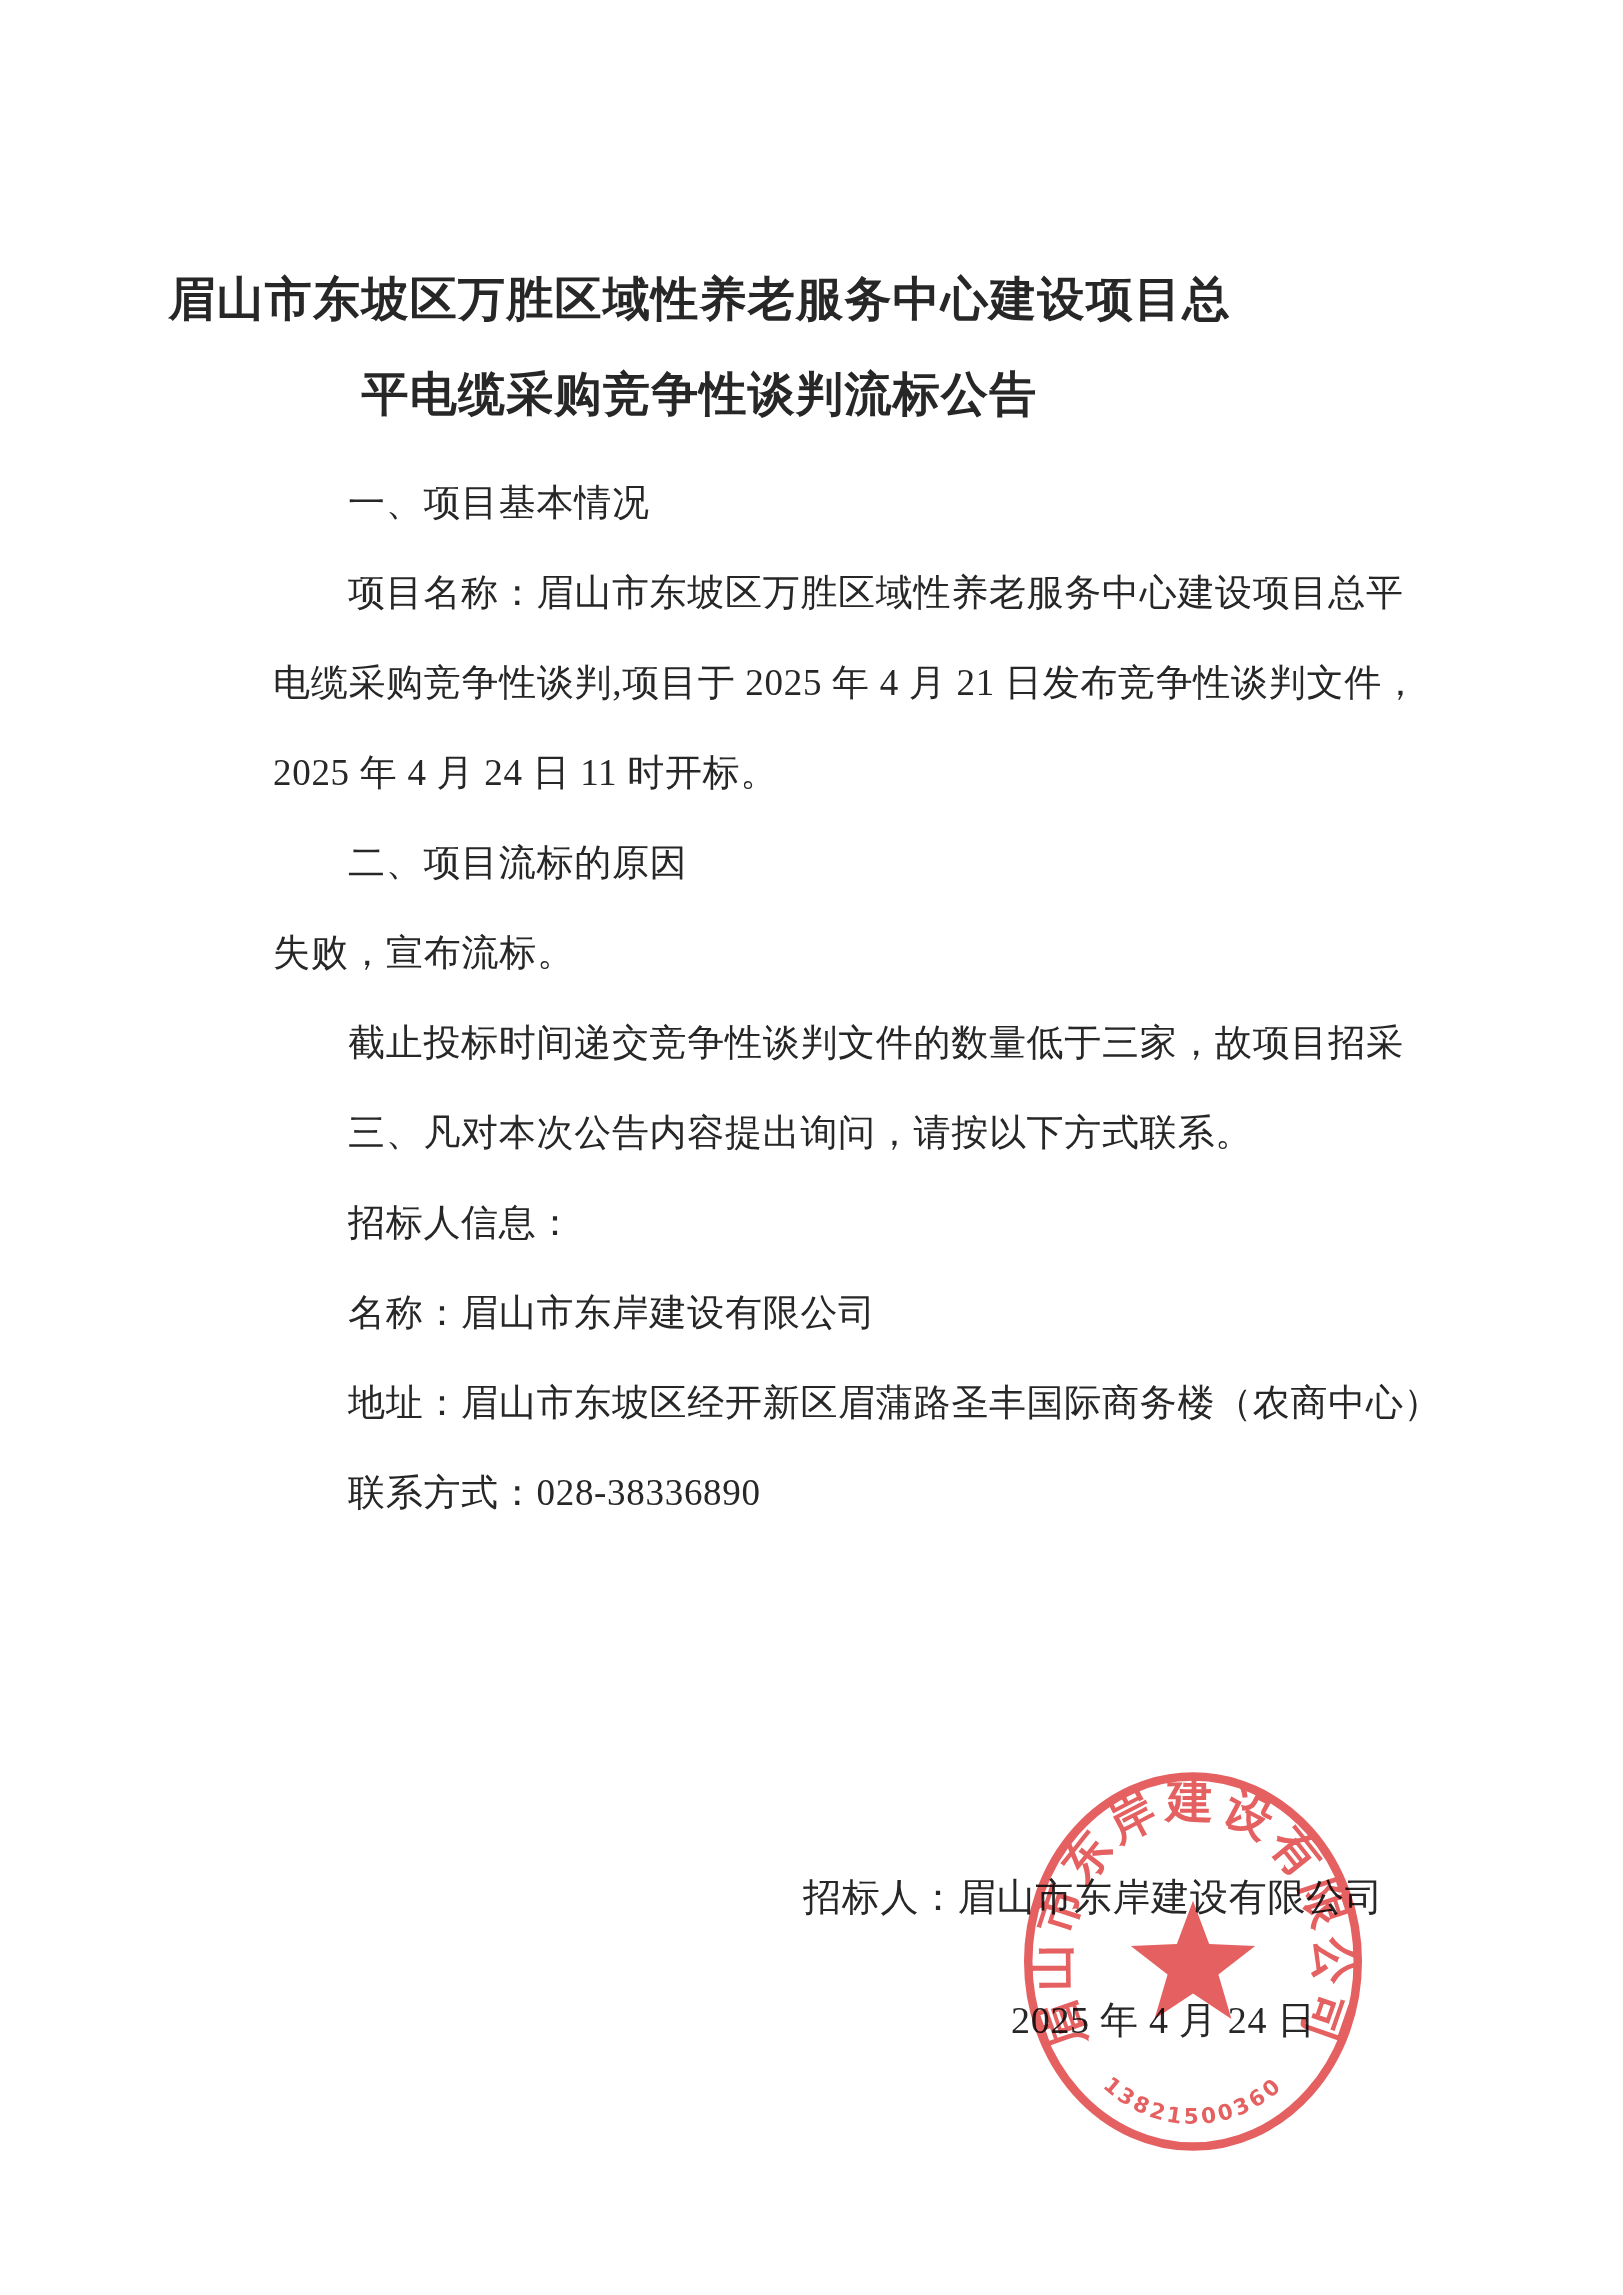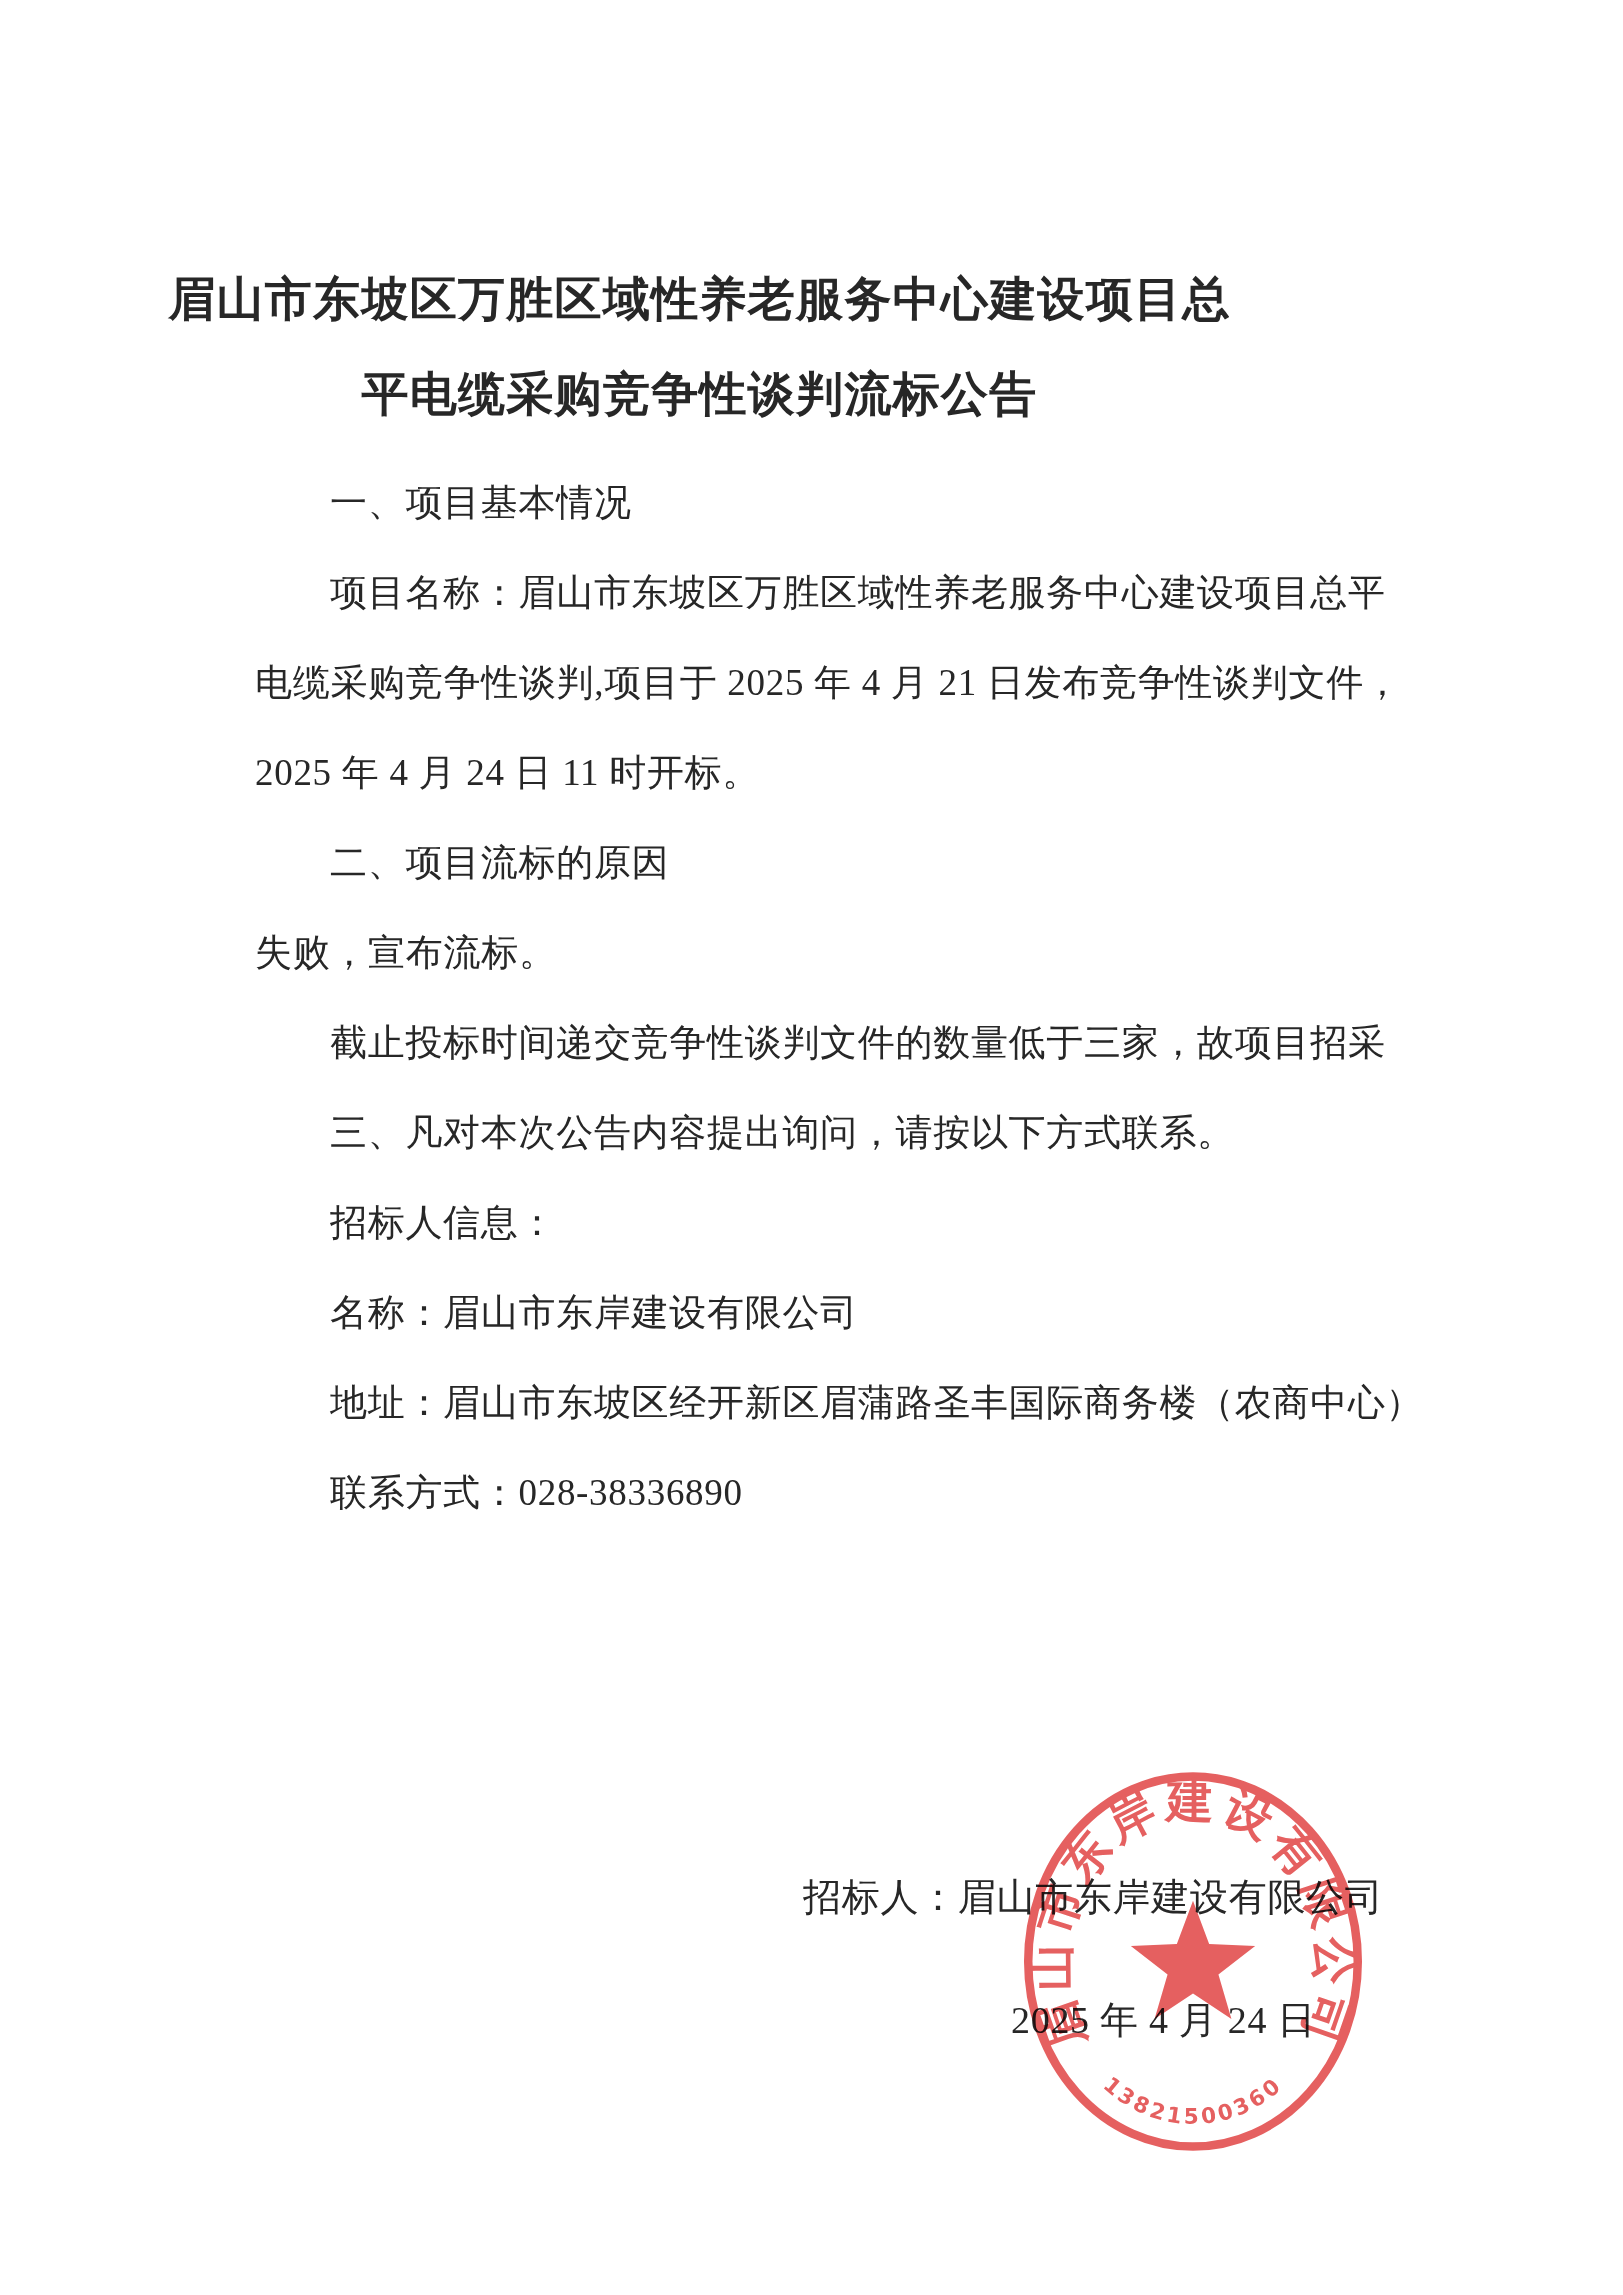--- a/index.html
+++ b/index.html
@@ -12,21 +12,21 @@
     overflow:hidden;
   }
   .title{
     position:absolute;top:252px;left:0;width:1399px;
     text-align:center;
     font-size:47px;font-weight:bold;
     line-height:95px;letter-spacing:1.3px;
     white-space:nowrap;
   }
   .body-block{
-    position:absolute;top:458px;left:255px;width:1151px;
+    position:absolute;top:458px;left:273px;width:1151px;
     font-size:37px;line-height:90px;letter-spacing:0.7px;
     white-space:nowrap;
   }
   .line{height:90px;}
   .line.indent{padding-left:75px;}
   .sig-line{
     position:absolute;left:803px;top:1872px;
     font-size:38px;letter-spacing:0.7px;white-space:nowrap;text-align:right;
   }
   .date-line{

